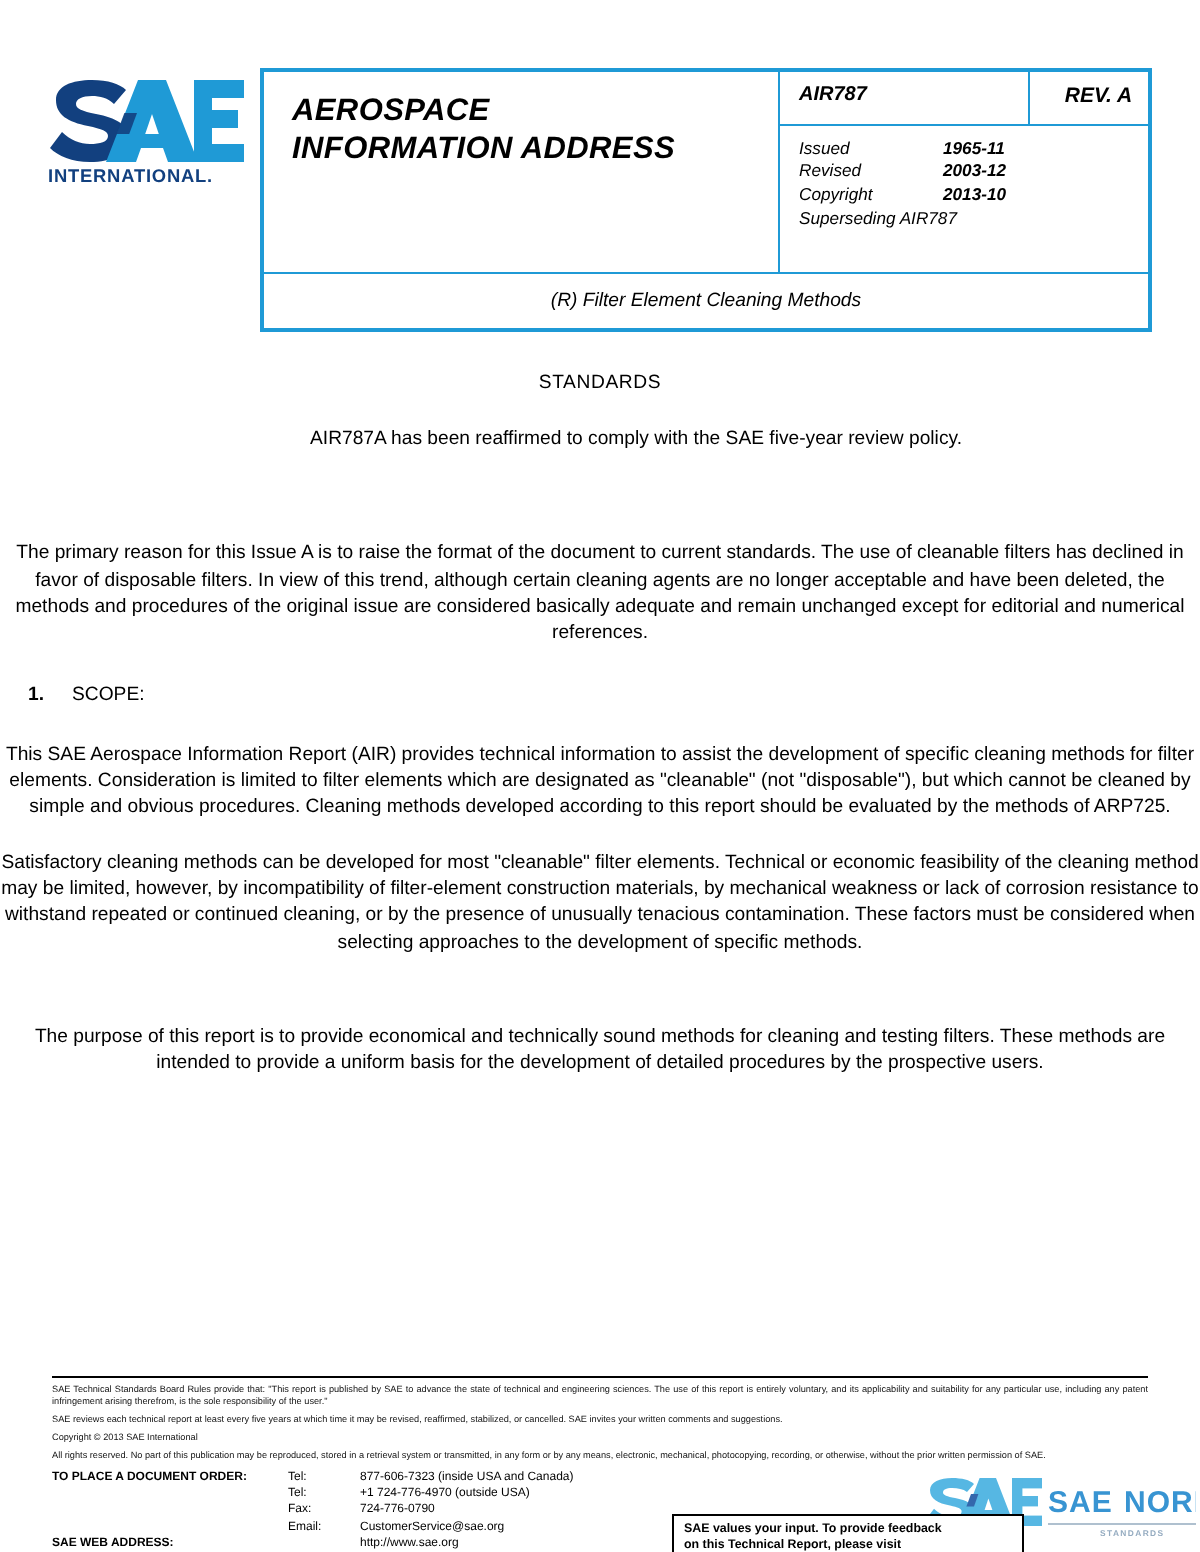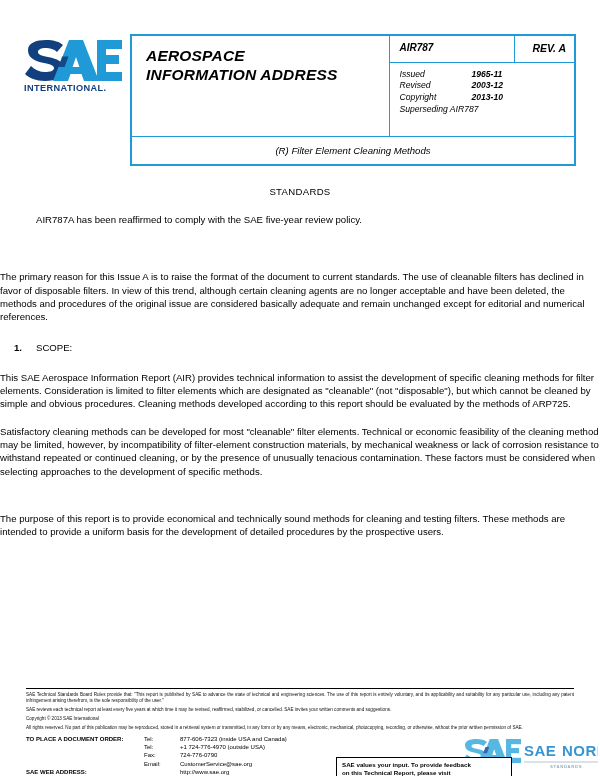--- a/index.html
+++ b/index.html
@@ -116,21 +116,21 @@
   .centered-head {
     text-align: center;
     font-size: 9.6px;
     letter-spacing: 0.3px;
     margin: 0;
   }
   p.body-text {
     margin: 0;
     font-size: 9.6px;
     line-height: 13.3px;
-    text-align: left;
+    text-align: center;
   }
   .ind-0  { margin-left: 36px; margin-right: 32px; }
   .ind-1  { margin-left: 52px; margin-right: 30px; }
   .ind-2  { margin-left: 68px; margin-right: 30px; }
 
   .sec-row {
     display: flex;
     font-size: 9.6px;
     line-height: 13.3px;
   }

